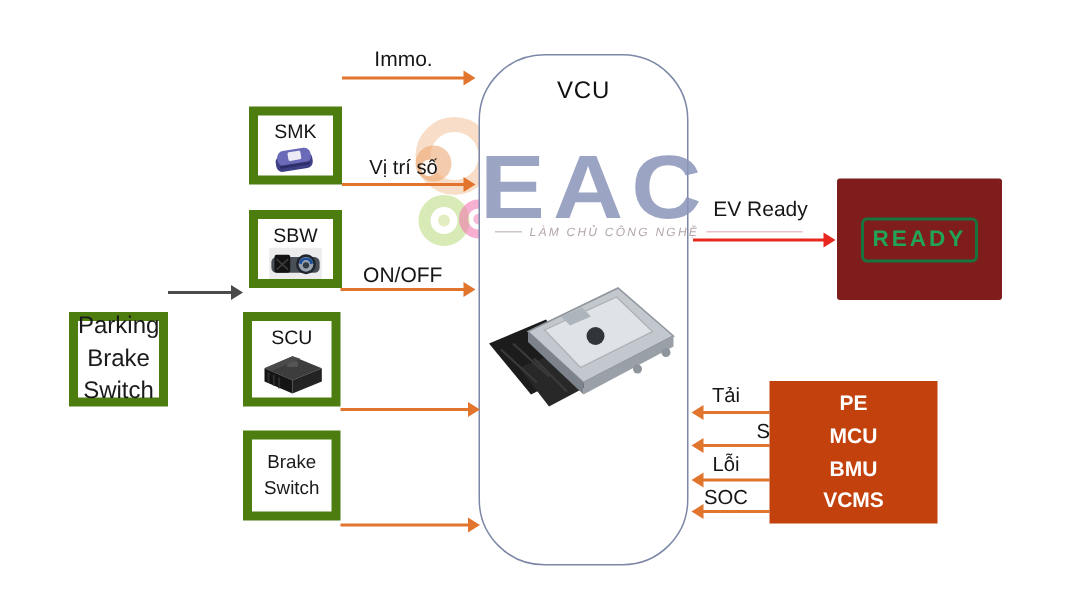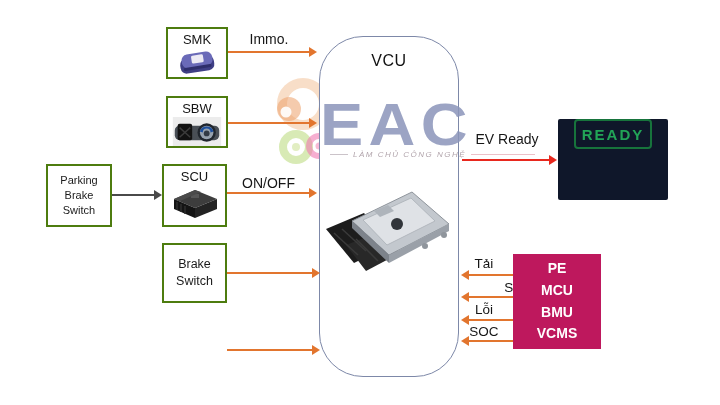--- a/index.html
+++ b/index.html
@@ -2,23 +2,23 @@
 <html><head>
 <meta charset="utf-8">
 <style>
   html,body{margin:0;padding:0;background:#ffffff;}
   #stage{
     position:relative;width:720px;height:405px;background:#ffffff;overflow:hidden;
     font-family:"Liberation Sans", sans-serif;color:#1a1a1a;
   }
   
   .node{
-    position:absolute;background:#fff;border:2px solid #4d7c0f;
-    display:flex;flex-direction:column;align-items:center;justify-content:center;
-    text-align:center;box-sizing:border-box;
+    position:absolute;background:#fff;border:6px solid #4d7c0f;
+    display:flex;flex-direction:column;justify-content:center;
+    text-align:center;box-sizing:border-box;margin-top:44px;
   }
   .node .multiline{white-space:pre-line;line-height:1.35;}
   .node-title{font-size:13px;color:#141414;}
   
   .imgnode{justify-content:flex-start;padding-top:3px;}
   .imgnode svg{margin-top:1px;}
   
   .vcu{
     position:absolute;left:319px;top:36px;width:140px;height:341px;
     border:1.5px solid #7d88a8;border-radius:44px;box-sizing:border-box;background:#fff;
@@ -48,31 +48,31 @@
     border-top:5px solid transparent;border-bottom:5px solid transparent;}
   .head-right::after{right:-7px;border-left:8px solid currentColor;}
   .head-left::after{left:-7px;border-right:8px solid currentColor;}
   .c-orange{color:#e2752e;}
   .c-red{color:#e8281e;}
   .c-gray{color:#4a4a4a;}
   
   .siglabel{position:absolute;font-size:13.5px;color:#161616;text-align:center;white-space:nowrap;}
   
   .ready{
-    position:absolute;left:558px;top:119px;width:110px;height:81px;background:#0f172a;
-    border-radius:2px;display:flex;justify-content:center;
+    position:absolute;left:558px;top:119px;width:110px;height:81px;background:#7f1d1d;
+    border-radius:2px;display:flex;align-items:center;justify-content:center;
   }
   .ready-badge{
     width:74px;height:26px;border:2px solid #17743c;border-radius:4px;
     display:flex;align-items:center;justify-content:center;
     color:#22a457;font-size:15px;font-weight:bold;letter-spacing:2px;
   }
   
   .bluebox{
-    position:absolute;left:513px;top:254px;width:88px;height:95px;background:#be185d;
+    position:absolute;left:513px;top:254px;width:112px;height:95px;background:#c2410c;
     display:flex;flex-direction:column;align-items:center;justify-content:center;
     color:#fff;font-weight:600;font-size:14px;line-height:1.55;
   }
   svg{display:block;}
 </style>
 </head>
 <body>
 
 <div id="stage">
 
@@ -107,21 +107,21 @@
     <polygon points="41,37 89,15 113,38 65,62" fill="#dfe2e6" stroke="#aab0b6" stroke-width="0.8"></polygon>
     <polygon points="67,72 127,41 127,48 67,80" fill="#9aa0a8"></polygon>
     <polygon points="30,38 67,72 67,80 30,45" fill="#7d838b"></polygon>
     <circle cx="75" cy="41" r="6" fill="#31353a"></circle>
     <polygon points="52,28 66,22 72,28 58,34" fill="#aeb4bb"></polygon>
     <circle cx="122" cy="52" r="3" fill="#8f959c"></circle>
     <circle cx="103" cy="63" r="3" fill="#8f959c"></circle>
   </svg>
 
   <div class="node" style="left:46px;top:164px;width:66px;height:63px;">
-    <span class="multiline" style="font-size:11px;">Parking
+    <span class="multiline" style="font-size:16px;">Parking
 Brake
 Switch</span>
   </div>
 
   <div class="node imgnode" style="left:166px;top:27px;width:62px;height:52px;">
     <span class="node-title">SMK</span>
     <svg width="48" height="29" viewBox="0 0 48 29">
       <g transform="rotate(-9 24 15)">
         <rect x="7" y="9" width="34" height="15" rx="6" fill="#3f3f85"></rect>
         <rect x="9" y="5" width="31" height="14" rx="6" fill="#6a6ab8"></rect>
@@ -172,20 +172,21 @@
   <div class="arrow head-right c-orange" style="left:227px;top:192px;width:83px;"></div>
   <div class="arrow head-right c-orange" style="left:227px;top:272px;width:86px;"></div>
   <div class="arrow head-right c-orange" style="left:227px;top:349px;width:86px;"></div>
   <div class="arrow head-right c-red" style="left:462px;top:159px;width:88px;"></div>
   <div class="arrow head-left c-orange" style="left:468px;top:274px;width:45px;"></div>
   <div class="arrow head-left c-orange" style="left:468px;top:296px;width:45px;"></div>
   <div class="arrow head-left c-orange" style="left:468px;top:319px;width:45px;"></div>
   <div class="arrow head-left c-orange" style="left:468px;top:340px;width:45px;"></div>
 
   <div class="siglabel" style="left:228px;top:31px;width:82px;font-size:14px;">Immo.</div>
+  <div class="siglabel" style="left:228px;top:104px;width:82px;">Vị trí số</div>
   <div class="siglabel" style="left:463px;top:131px;width:88px;font-size:14px;">EV Ready</div>
   <div class="siglabel" style="left:227px;top:175px;width:83px;font-size:14px;">ON/OFF</div>
   <div class="siglabel" style="left:458px;top:256px;width:52px;">Tải</div>
   <div class="siglabel" style="left:458px;top:280px;width:52px;margin-left:32px;">Sạc</div>
   <div class="siglabel" style="left:458px;top:302px;width:52px;">Lỗi</div>
   <div class="siglabel" style="left:458px;top:324px;width:52px;">SOC</div>
 
   <div class="ready">
     <div class="ready-badge">READY</div>
   </div>

